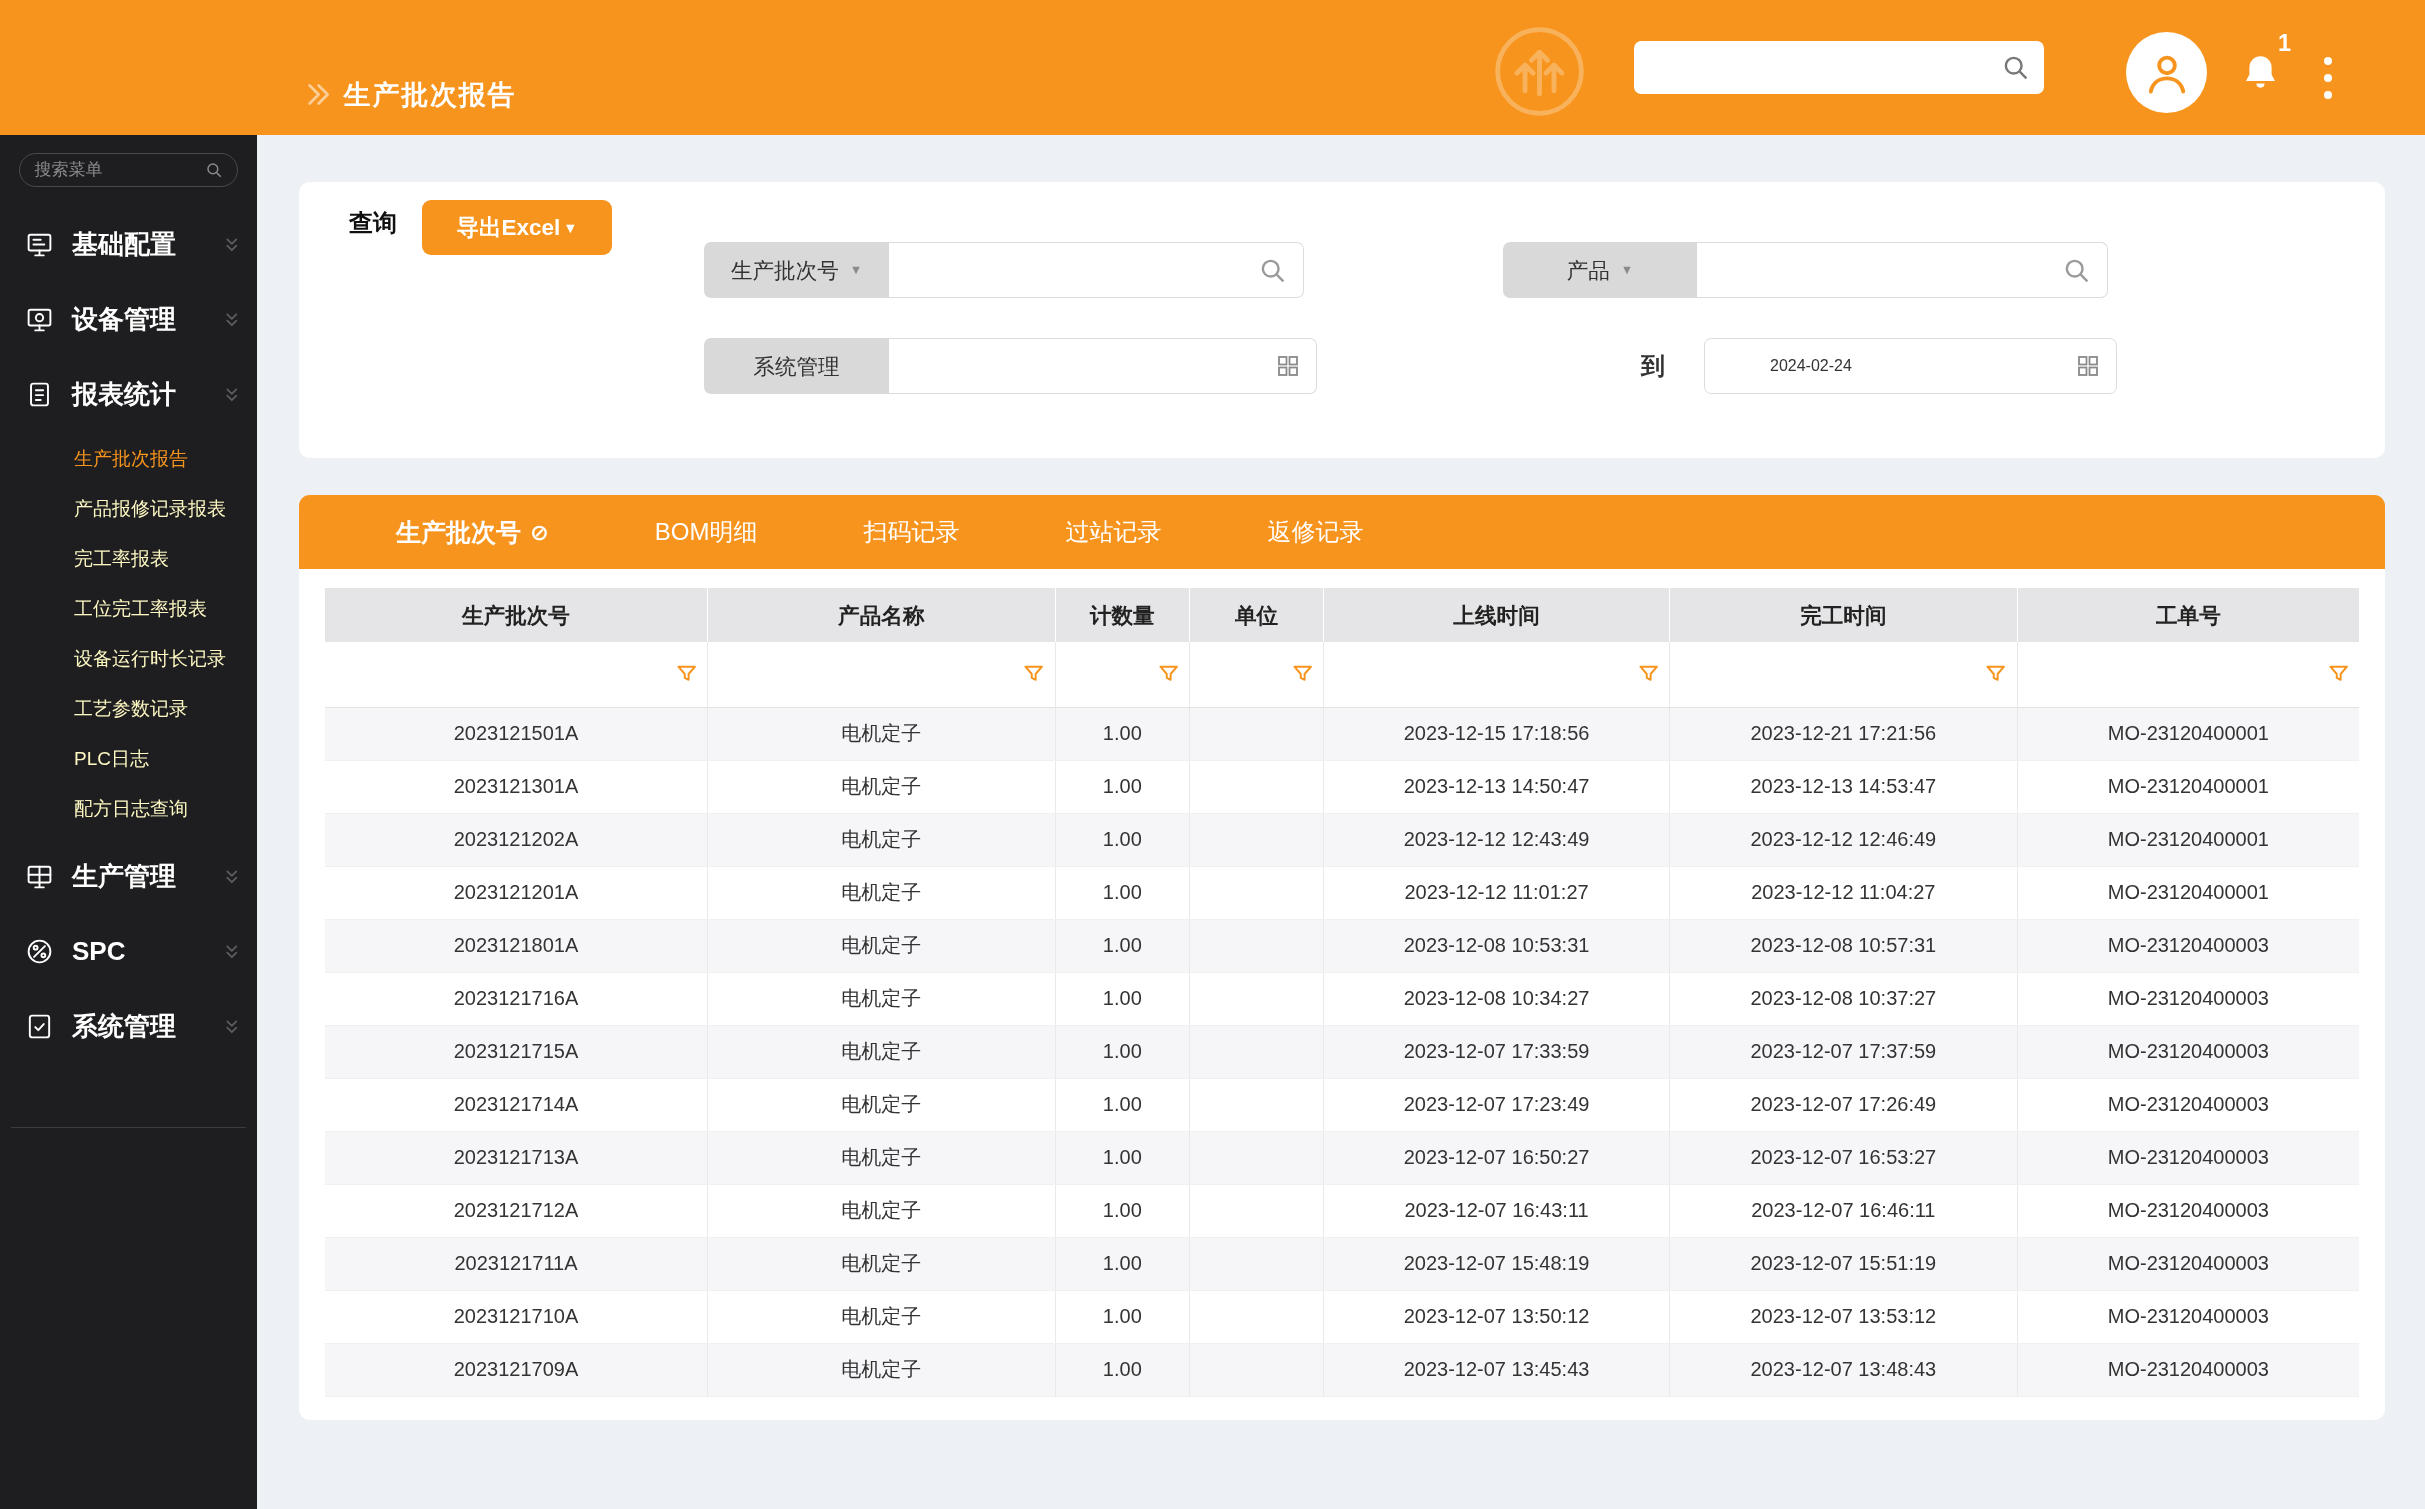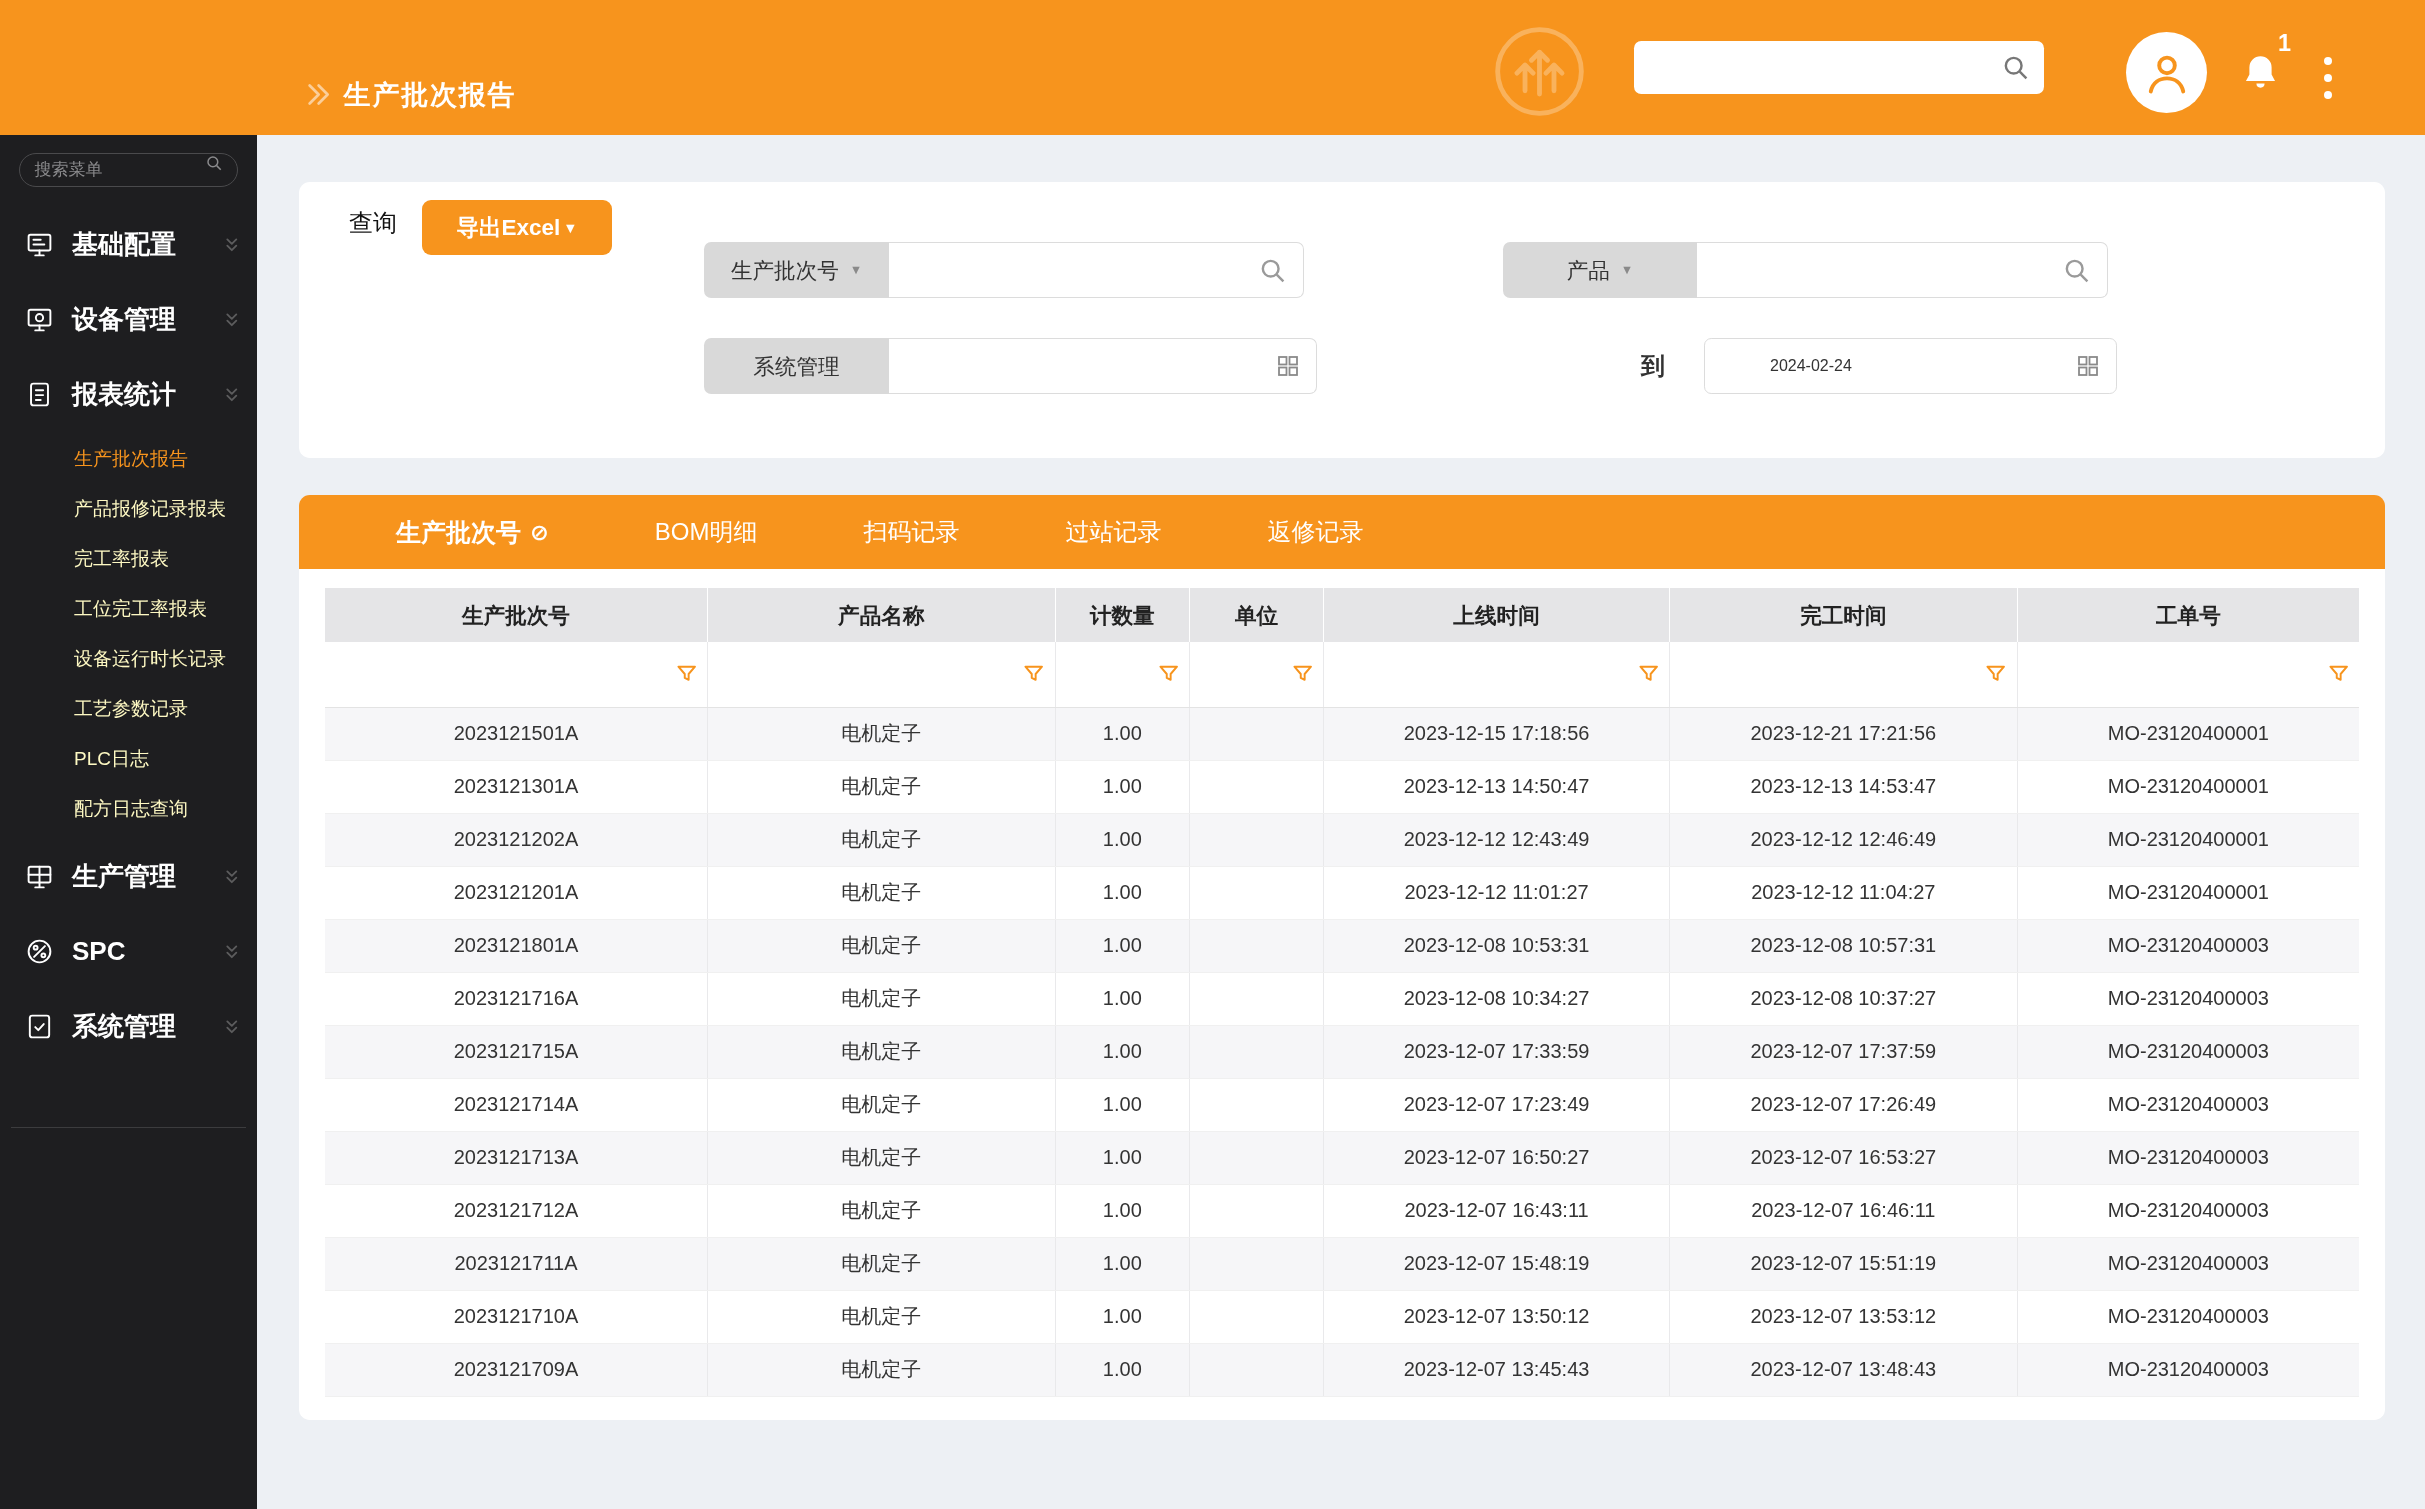--- a/index.html
+++ b/index.html
@@ -21,38 +21,38 @@
   .avatar { position:absolute; left:2126px; top:32px; width:81px; height:81px; background:#fff; border-radius:50%; display:flex; align-items:center; justify-content:center; cursor:pointer; }
   .avatar svg { width:52px; height:52px; }
   .bell-wrap { position:absolute; left:2240px; top:52px; width:58px; height:58px; cursor:pointer; }
   .bell-wrap svg { width:41px; height:41px; }
   .badge { position:absolute; left:38px; top:-21.6px; color:#fff; font-size:23.4px; font-weight:700; }
   .kebab { position:absolute; left:2319px; top:52px; display:flex; flex-direction:column; gap:9px; padding:5.4px; cursor:pointer; }
   .kebab i { width:8px; height:8px; border-radius:50%; background:#fff; }
 
   
   .sidebar { position:absolute; left:0; top:135px; width:257px; height:1374px; background:#1E1E20; z-index:4; }
-  .side-search { margin:18px 19px 0; height:34px; border:0.9px solid #4A4A4C; border-radius:17px; display:flex; padding:0 14.4px; gap:7.2px; }
+  .side-search { margin:18px 19px 0; height:34px; border:0.9px solid #4A4A4C; border-radius:17px; display:flex; align-items:center; padding:0 14.4px; gap:7.2px; }
   .side-search input { flex:1; min-width:0; background:transparent; border:none; outline:none; color:#CCC; font-size:17px; }
   .side-search input::placeholder { color:#8A8A8C; }
   .side-search svg { width:18px; height:18px; flex:none; }
   .menu { margin-top:20px; }
   .menu-item { height:75px; display:flex; align-items:center; gap:18px; padding:0 14.4px 0 25px; color:#fff; font-size:26px; font-weight:600; cursor:pointer; }
   .menu-item svg.mi { width:29px; height:29px; flex:none; }
   .menu-item svg.chev { width:21.6px; height:21.6px; margin-left:auto; opacity:.5; flex:none; }
   .submenu { padding:1.8px 0 5.4px; }
   .submenu-item { height:50px; line-height:50px; padding-left:74px; font-size:19px; color:#fef9c3; cursor:pointer; white-space:nowrap; }
   .submenu-item.active { color:#F7941D; }
   .side-divider { border-top:0.9px solid #3C3C3E; margin:63px 10.8px 0; }
 
   
   .content { position:absolute; left:257px; top:135px; width:2169px; height:1374px; background:#EDF0F4; overflow:hidden; }
 
   .query-card { position:relative; margin:47px 41px 0 42px; height:276px; background:#fff; border-radius:10.8px; }
-  .query-label { position:absolute; left:50px; top:25px; font-size:24px; font-weight:400; color:#111;text-align:right; }
+  .query-label { position:absolute; left:50px; top:25px; font-size:24px; font-weight:700; color:#111;text-align:right; }
   .export-btn { position:absolute; left:123px; top:18px; width:190px; height:55px; border:none; border-radius:9px; background:#F7941D; color:#fff; font-size:22.5px; font-weight:700; display:flex; align-items:center; justify-content:center; gap:3px; cursor:pointer; font-family:inherit; }
   .export-btn .caret { font-size:14.4px; }
   .fgroup { position:absolute; display:flex; }
   .fg-batch { left:405px; top:60px; }
   .fg-product { left:1204px; top:60px; }
   .fg-date1 { left:405px; top:156px; }
   .fg-date2 { left:1405px; top:156px; }
   .select-btn { width:185px; height:56px; background:#D9D9D9; border-radius:7.2px 0 0 7.2px; display:flex; align-items:center; justify-content:center; gap:10.8px; font-size:21.6px; color:#333; cursor:pointer; flex:none; }
   .fg-product .select-btn { width:194px; }
   .select-btn .caret2 { font-size:12.6px; color:#8A8A8A; }

